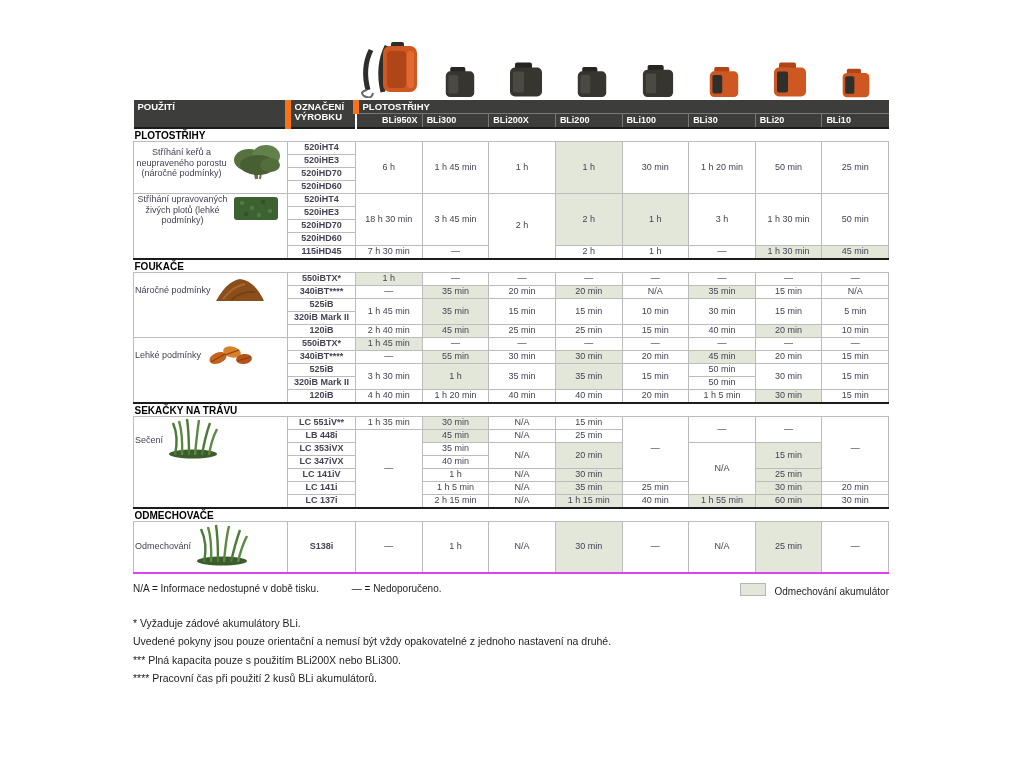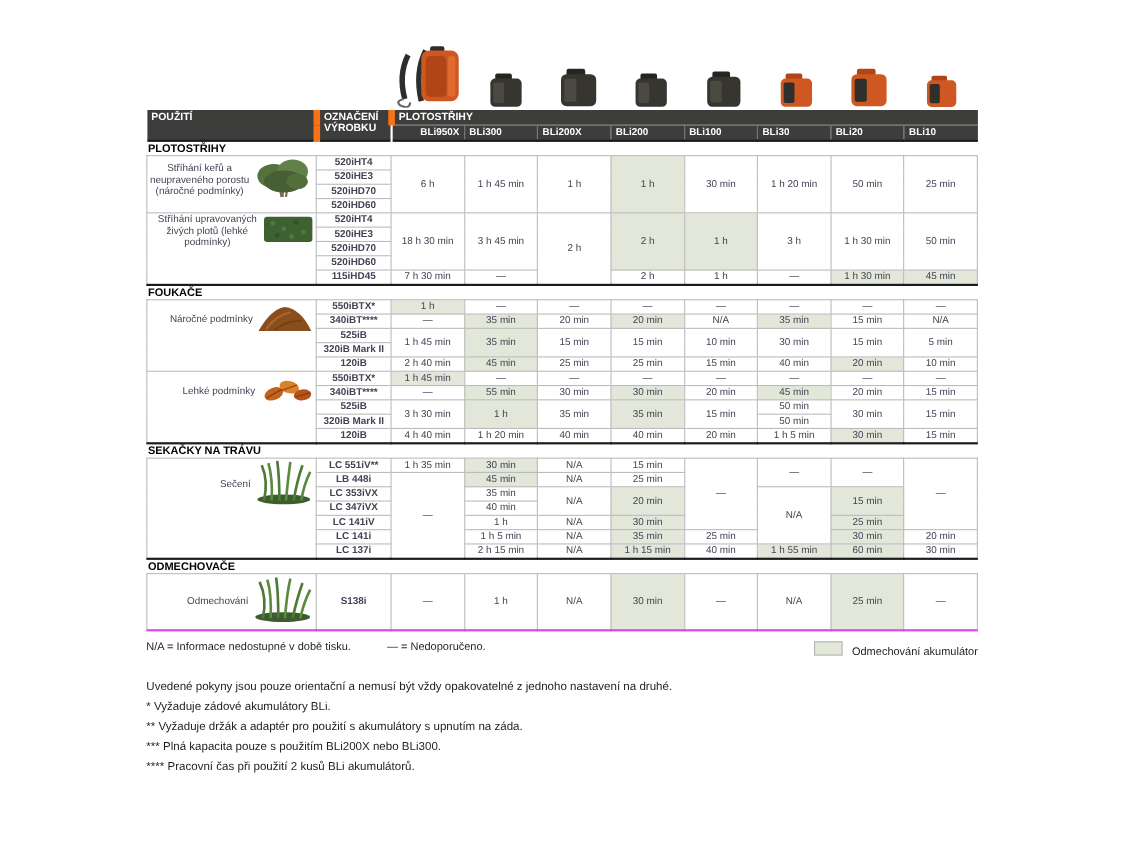--- a/index.html
+++ b/index.html
@@ -18,21 +18,21 @@
   thead th.sepL{border-left:6px solid #f97316;}
   thead tr.batrow th{border-top:1px solid #787876;border-left:1px solid #787876;font-size:9px;}
   thead tr.batrow th.first{border-left:2px solid #fff;text-align:right;}
 
   tbody td{border:1px solid #bcbcbc;background:#fff;}
   tr.secrow td{border-left:0;border-right:0;border-bottom:0;border-top:2px solid #1c1c1c;
                font-weight:bold;font-size:10px;text-align:left;padding:1px 1px 0;color:#000;}
   tr.sub td{height:12px;font-size:9px;color:#434354;text-align:center;padding:0 1px;line-height:1.1;}
   tr.sub.tall td{height:50px;}
   td.uselabel{text-align:left;vertical-align:top;color:#5d5d60;padding:2px 4px;}
-  .uw{display:flex;justify-content:flex-end;align-items:center;}
+  .uw{display:flex;justify-content:flex-start;align-items:center;}
   .ut{max-width:95px;line-height:1.15;}
   .ui{flex:0 0 auto;margin-left:2px;}
   td.prod{text-align:left;font-weight:bold;color:#141414;padding:0 3px;font-size:8.8px;white-space:nowrap;}
   td.rec{background:#e2e7da;}
   td.dash{color:#8b8b8b;}
   tbody{border-bottom:2px solid #d946ef;}
 
   
   .legend{display:flex;justify-content:space-between;margin-top:9px;font-size:10px;color:#1f1f1f;width:756px;gap:25px;}
   .legend .item{margin-right:30px;}
@@ -444,21 +444,20 @@
         <span class="item">N/A = Informace nedostupné v době tisku.</span>
         <span class="item">— = Nedoporučeno.</span>
       </div>
       <div>
         <span class="swatch" style="background: rgb(226, 231, 218);"></span>
         <span>Odmechování akumulátor</span>
       </div>
     </div>
 
     <div class="notes">
+      <p>* Vyžaduje zádové akumulátory BLi.</p>
       <p>Uvedené pokyny jsou pouze orientační a nemusí být vždy opakovatelné z jednoho nastavení na druhé.</p>
-      <p>* Vyžaduje zádové akumulátory BLi.</p>
-      <p>** Vyžaduje držák a adaptér pro použití s akumulátory s upnutím na záda.</p>
       <p>*** Plná kapacita pouze s použitím BLi200X nebo BLi300.</p>
       <p>**** Pracovní čas při použití 2 kusů BLi akumulátorů.</p>
     </div>
 
   </div>
 </div>
 
 </body></html>

